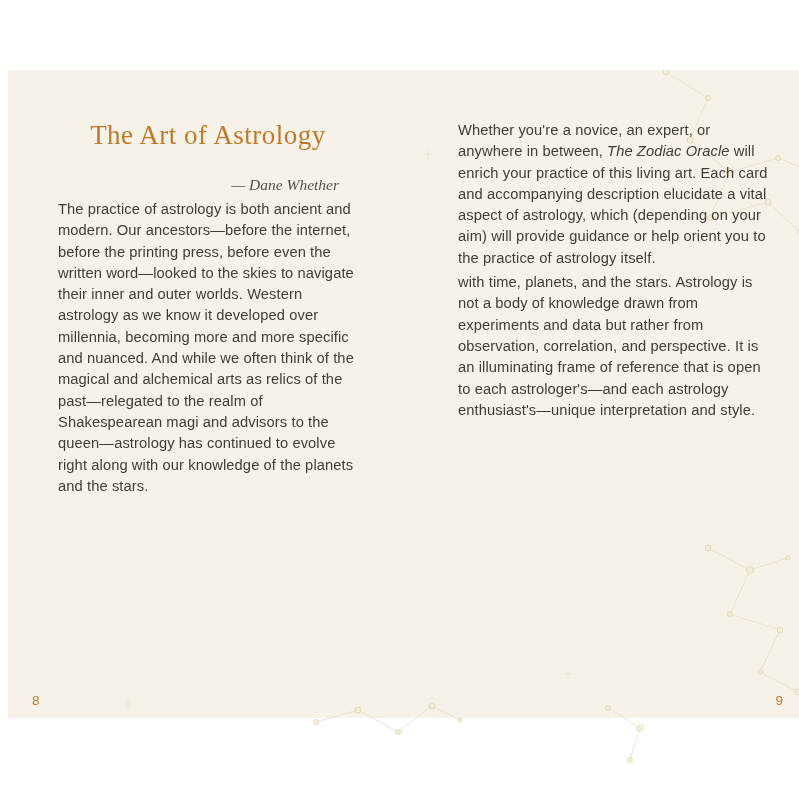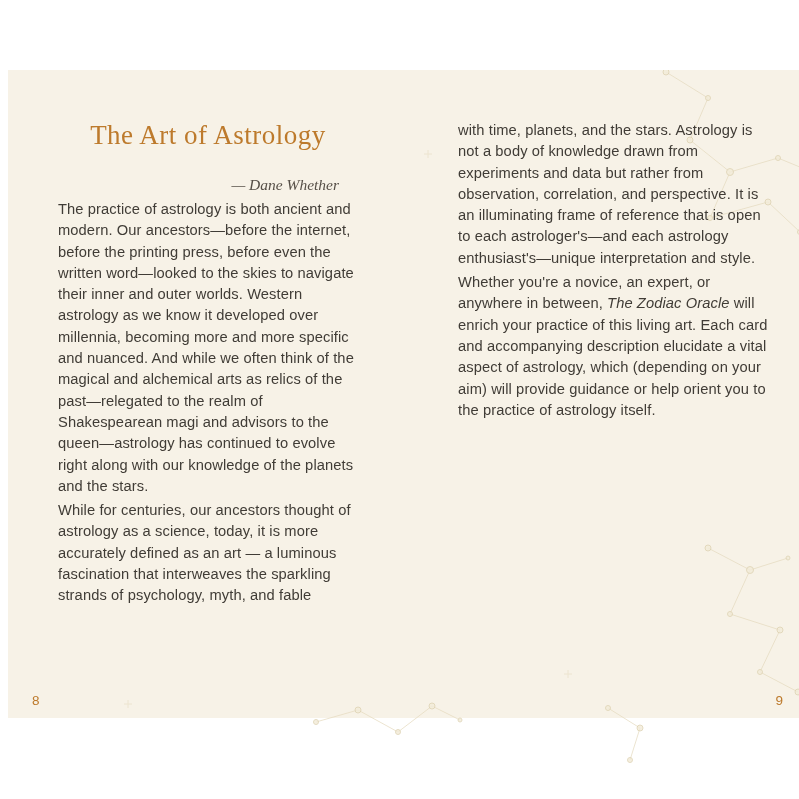--- a/index.html
+++ b/index.html
@@ -122,24 +122,23 @@
   </svg>
 
   <div class="page-col left">
     <h1 class="title">The Art of Astrology</h1>
 
     <div class="epigraph">
       <p class="attribution">— Dane Whether</p>
     </div>
 
     <p class="body-par">The practice of astrology is both ancient and modern. Our ancestors—before the internet, before the printing press, before even the written word—looked to the skies to navigate their inner and outer worlds. Western astrology as we know it developed over millennia, becoming more and more specific and nuanced. And while we often think of the magical and alchemical arts as relics of the past—relegated to the realm of Shakespearean magi and advisors to the queen—astrology has continued to evolve right along with our knowledge of the planets and the stars.</p>
-    <p class="body-par">While for centuries, our ancestors thought of astrology as a science, today, it is more accurately defined as an art — a luminous fascination that interweaves the sparkling strands of psychology, myth, and fable</p>
   </div>
 
   <div class="page-col right">
+    <p class="body-par"><span>Whether you're a novice, an expert, or anywhere in between, </span><em class="book-title-ref">The Zodiac Oracle</em><span> will enrich your practice of this living art. Each card and accompanying description elucidate a vital aspect of astrology, which (depending on your aim) will provide guidance or help orient you to the practice of astrology itself.</span></p>
     <p class="body-par">with time, planets, and the stars. Astrology is not a body of knowledge drawn from experiments and data but rather from observation, correlation, and perspective. It is an illuminating frame of reference that is open to each astrologer's—and each astrology enthusiast's—unique interpretation and style.</p>
-    <p class="body-par"><span>Whether you're a novice, an expert, or anywhere in between, </span><em class="book-title-ref">The Zodiac Oracle</em><span> will enrich your practice of this living art. Each card and accompanying description elucidate a vital aspect of astrology, which (depending on your aim) will provide guidance or help orient you to the practice of astrology itself.</span></p>
   </div>
 
   <div class="page-number pn-left">8</div>
   <div class="page-number pn-right">9</div>
 
 </div>
 
 </body></html>

